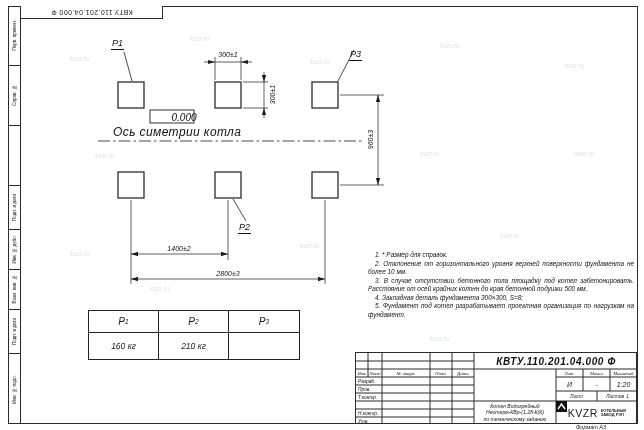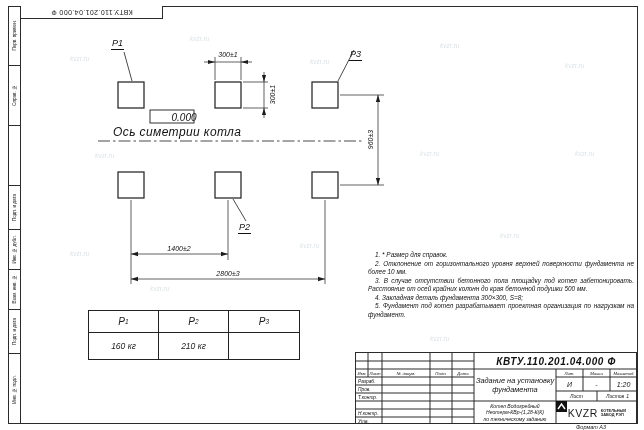--- a/index.html
+++ b/index.html
@@ -222,21 +222,20 @@
     <div class="tb-t tb-hcell" style="left:26px;width:48px">№ докум.</div>
     <div class="tb-t tb-hcell" style="left:74px;width:22px">Подп.</div>
     <div class="tb-t tb-hcell" style="left:96px;width:22px">Дата</div>
 
     <div class="tb-t tb-row" style="left:0;top:24px">Разраб.</div>
     <div class="tb-t tb-row" style="left:0;top:32px">Пров.</div>
     <div class="tb-t tb-row" style="left:0;top:40px">Т.контр.</div>
     <div class="tb-t tb-row" style="left:0;top:56px">Н.контр.</div>
     <div class="tb-t tb-row" style="left:0;top:64px">Утв.</div>
 
-    <div class="tb-t tb-title">Задание на установку фундамента</div>
     <div class="tb-t tb-sub">
       <span>Котел Водогрейный</span>
       <span>Неотерм-КВр-(1,28-К(К)</span>
       <span>по техническому заданию</span>
     </div>
 
     <div class="tb-t tb-lit-h" style="left:200px;width:27px">Лит.</div>
     <div class="tb-t tb-lit-h" style="left:227px;width:27px">Масса</div>
     <div class="tb-t tb-lit-h" style="left:254px;width:27px">Масштаб</div>
     <div class="tb-t tb-lit-v" style="left:200px;width:27px">И</div>

